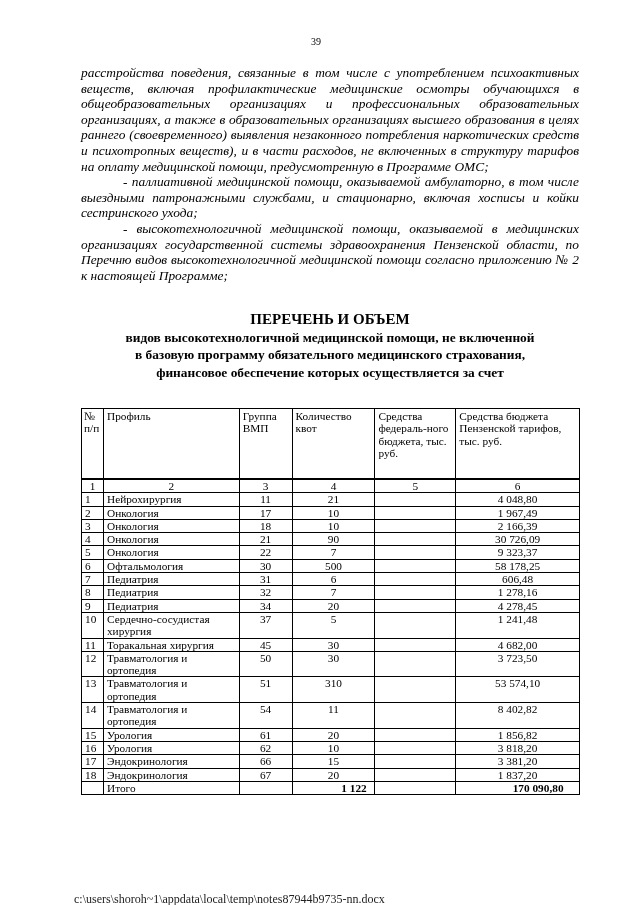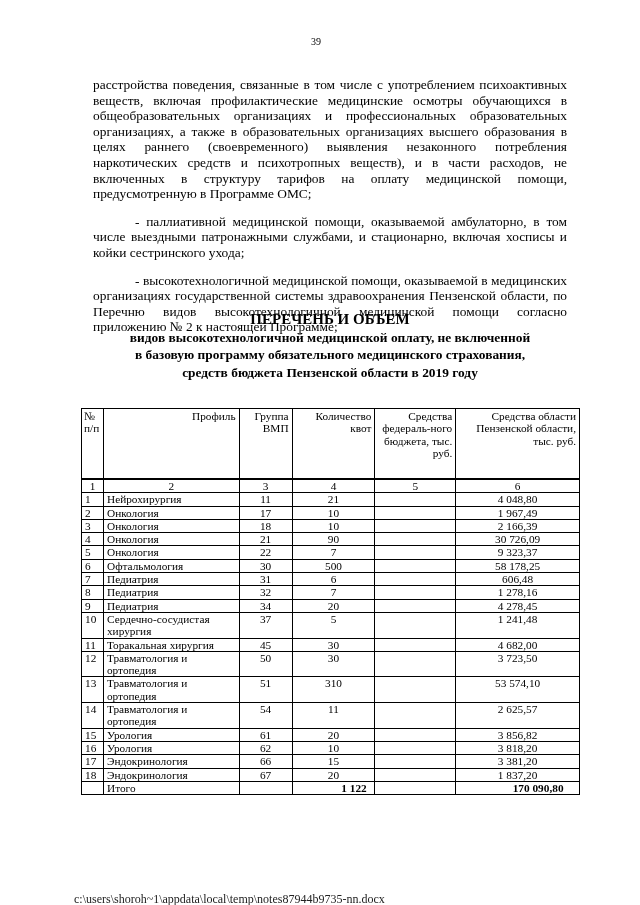--- a/index.html
+++ b/index.html
@@ -1,67 +1,67 @@
 <!DOCTYPE html>
 <html><head>
 <meta charset="utf-8">
 <style>
   html, body { margin:0; padding:0; background:#fff; }
   body { width:640px; height:905px; position:relative; overflow:hidden;
          font-family:"Liberation Serif", serif; color:#000; }
   .page-num { position:absolute; top:36px; left:0; width:632px; text-align:center; font-size:10px; }
   .body-text { position:absolute; top:65px; left:81px; width:498px; font-size:13.4px; line-height:15.6px; }
-  .body-text p { margin:12px; text-align:justify; }
+  .body-text p { margin:0; text-align:justify;font-style:italic; }
   .body-text p.indent { text-indent:42px; }
   .title { position:absolute; top:311px; left:70px; width:520px; text-align:center; font-weight:bold; font-size:13.4px; line-height:17.5px; }
   .title .t1 { font-size:15px; }
   table.ht { position:absolute; top:408px; left:81px; width:499px; border-collapse:collapse; font-size:11.3px; line-height:12.3px; }
   table.ht td, table.ht th { border:1px solid #000; padding:0 3px; vertical-align:top; font-weight:normal; }
-  table.ht th { text-align:right; padding-top:1px; }
+  table.ht th { text-align:left; padding-top:1px; }
   table.ht td.c { text-align:center; }
   table.ht td.b { font-weight:bold;padding-left:44px; }
   table.ht tr.head th { height:68px; }
   table.ht tr.double { border-top:2px solid #000; }
   .footer { position:absolute; top:844px; left:74px; font-size:12px; color:#222;margin-top:48px; }
 </style>
 </head>
 <body>
 
 <div class="page-num">39</div>
 
 <div class="body-text">
   <p>расстройства поведения, связанные в том числе с употреблением психоактивных веществ, включая профилактические медицинские осмотры обучающихся в общеобразовательных организациях и профессиональных образовательных организациях, а также в образовательных организациях высшего образования в целях раннего (своевременного) выявления незаконного потребления наркотических средств и психотропных веществ), и в части расходов, не включенных в структуру тарифов на оплату медицинской помощи, предусмотренную в Программе ОМС;</p>
   <p class="indent">- паллиативной медицинской помощи, оказываемой амбулаторно, в том числе выездными патронажными службами, и стационарно, включая хосписы и койки сестринского ухода;</p>
   <p class="indent">- высокотехнологичной медицинской помощи, оказываемой в медицинских организациях государственной системы здравоохранения Пензенской области, по Перечню видов высокотехнологичной медицинской помощи согласно приложению № 2 к настоящей Программе;</p>
 </div>
 
 <div class="title">
   <div class="t1">ПЕРЕЧЕНЬ И ОБЪЕМ</div>
-  <div>видов высокотехнологичной медицинской оплату, не включенной</div>
+  <div>видов высокотехнологичной медицинской помощи, не включенной</div>
   <div>в базовую программу обязательного медицинского страхования,</div>
-  <div>средств бюджета Пензенской области в 2019 году</div>
+  <div>финансовое обеспечение которых осуществляется за счет</div>
 </div>
 
 <table class="ht">
   <colgroup>
     <col style="width:22px">
       <col style="width:136px">
       <col style="width:53px">
     <col style="width:83px">
       <col style="width:81px">
       <col style="width:124px">
   </colgroup>
   <tbody>
       <tr class="head">
     <th style="text-align:left;padding-left:2px">№ п/п</th>
     <th>Профиль</th>
     <th>Группа ВМП</th>
     <th>Количество квот</th>
     <th>Средства федераль-ного бюджета, тыс. руб.</th>
-    <th>Средства области Пензенской области, тыс. руб.</th>
+    <th>Средства бюджета Пензенской тарифов, тыс. руб.</th>
   </tr>
   <tr class="double">
     <td class="c">1</td>
     <td class="c">2</td>
     <td class="c">3</td>
     <td class="c">4</td>
     <td class="c">5</td>
     <td class="c">6</td>
   </tr>
   </tbody>
@@ -169,29 +169,29 @@
         <td class="c">310</td>
         <td class="c"></td>
         <td class="c">53 574,10</td>
       </tr>
       <tr>
         <td>14</td>
         <td>Травматология и ортопедия</td>
         <td class="c">54</td>
         <td class="c">11</td>
         <td class="c"></td>
-        <td class="c">2 625,57</td>
+        <td class="c">8 402,82</td>
       </tr>
       <tr>
         <td>15</td>
         <td>Урология</td>
         <td class="c">61</td>
         <td class="c">20</td>
         <td class="c"></td>
-        <td class="c">3 856,82</td>
+        <td class="c">1 856,82</td>
       </tr>
       <tr>
         <td>16</td>
         <td>Урология</td>
         <td class="c">62</td>
         <td class="c">10</td>
         <td class="c"></td>
         <td class="c">3 818,20</td>
       </tr>
       <tr>

